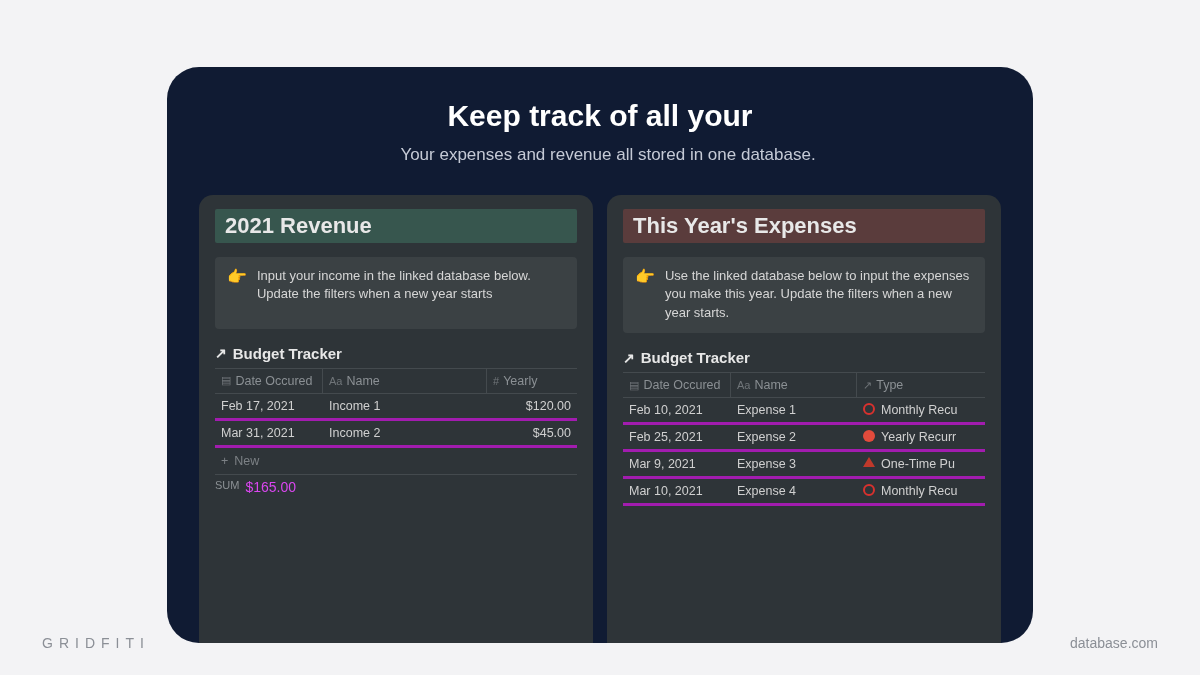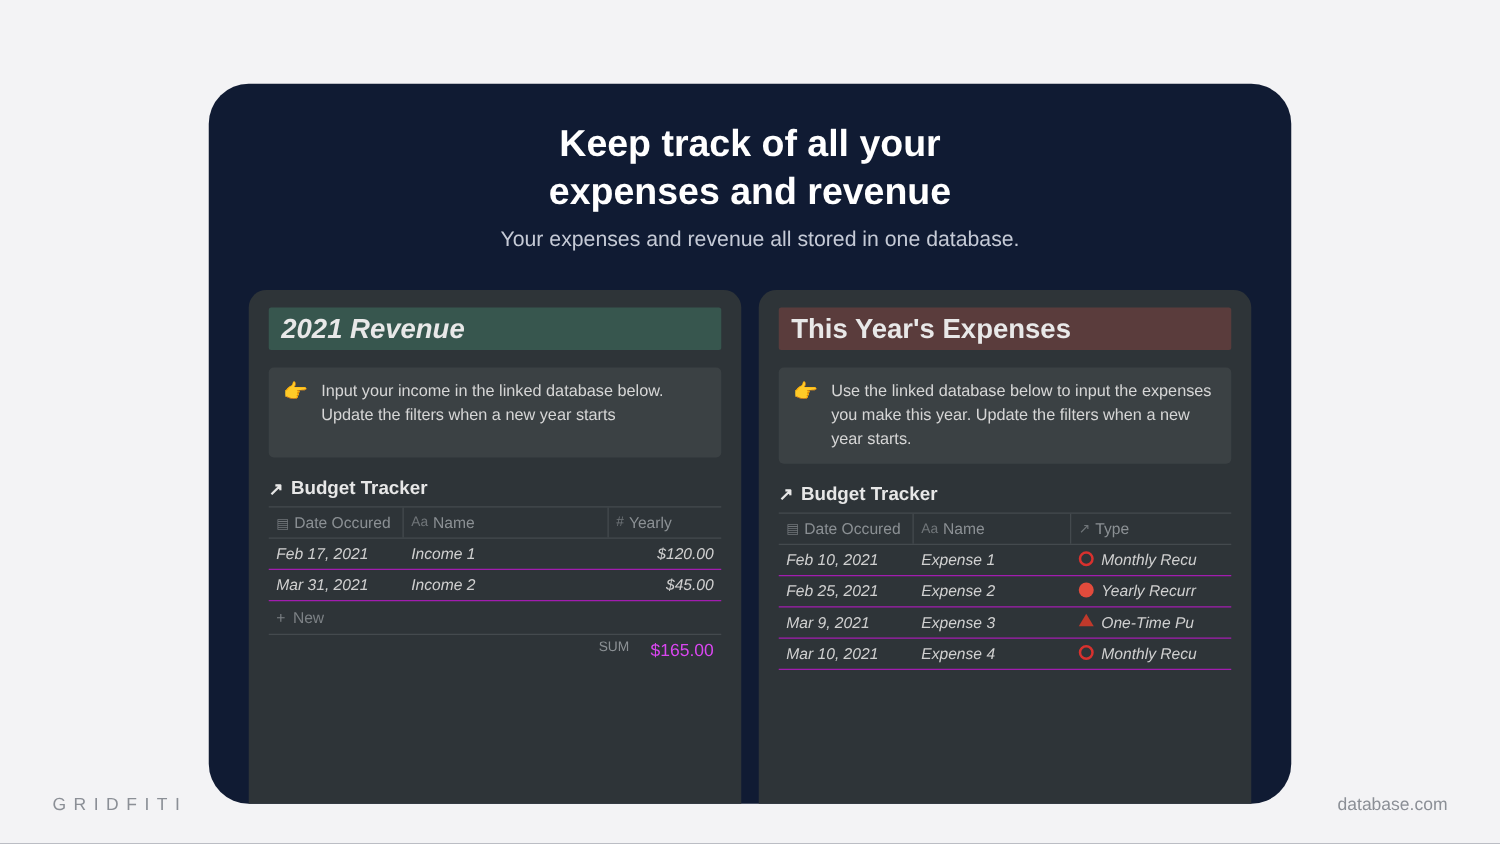--- a/index.html
+++ b/index.html
@@ -51,21 +51,21 @@
       overflow: hidden;
     }
     .panel-header {
       padding: 4px 10px;
       font-size: 22px;
       font-weight: 700;
       color: #e8e8e8;
       border-radius: 2px;
       margin-bottom: 14px;
     }
-    .panel-header.green { background: #37564e; font-style: italic; }
+    .panel-header.green { background: #37564e; }
     .panel-header.brown { background: #5a3c3c; }
     .callout {
       background: #3b4144;
       border-radius: 4px;
       padding: 10px 12px;
       display: flex;
       gap: 10px;
       margin-bottom: 16px;
       min-height: 72px;
     }
@@ -102,45 +102,43 @@
       padding: 5px 6px;
       color: #8b9094;
       border-right: 1px solid #444a4e;
       display: flex;
       align-items: center;
       gap: 4px;
     }
     .db-head .col:last-child { border-right: none; }
     .db-row {
       display: flex;
-      border-bottom: 1px solid #a21caf;
-      font-style: italic;
+      border-bottom: 3px solid #a21caf;
     }
     .db-row .cell {
       padding: 5px 6px;
     }
     .col-date { width: 108px; flex-shrink: 0; }
     .col-name { flex: 1; }
     .col-amount { width: 90px; flex-shrink: 0; text-align: right; }
     .col-type { width: 128px; flex-shrink: 0; overflow: hidden; white-space: nowrap; }
     .new-row {
       display: flex;
       align-items: center;
       gap: 6px;
       color: #7c8185;
       padding: 6px 6px;
       font-size: 12.5px;
     }
     .sum-row {
       display: flex;
-      justify-content: flex-end;
       padding: 4px 6px 0 0;
       font-size: 11px;
       color: #8b9094;
-      gap: 17px;
+      gap: 6px;
       border-top: 1px solid #444a4e;
     }
     .sum-row .val { color: #d946ef; font-size: 14px; }
     .prop-icon {
       font-size: 11px;
       opacity: 0.7;
     }
     .type-cell {
       display: flex;
       align-items: flex-start;
@@ -184,21 +182,20 @@
       color: #8b8f96;
     }
   </style>
 </head>
 <body>
 
 <div class="card">
 
   <h1 class="hero-title">
     <span>Keep track of all your</span><br>
-    <span>expenses and revenue</span>
   </h1>
   <p class="hero-subtitle">Your expenses and revenue all stored in one database.</p>
 
   <div class="panels-wrap">
 
     <div class="panel">
       <div class="panel-header green">2021 Revenue</div>
 
       <div class="callout">
         <span class="callout-icon">👉</span>

